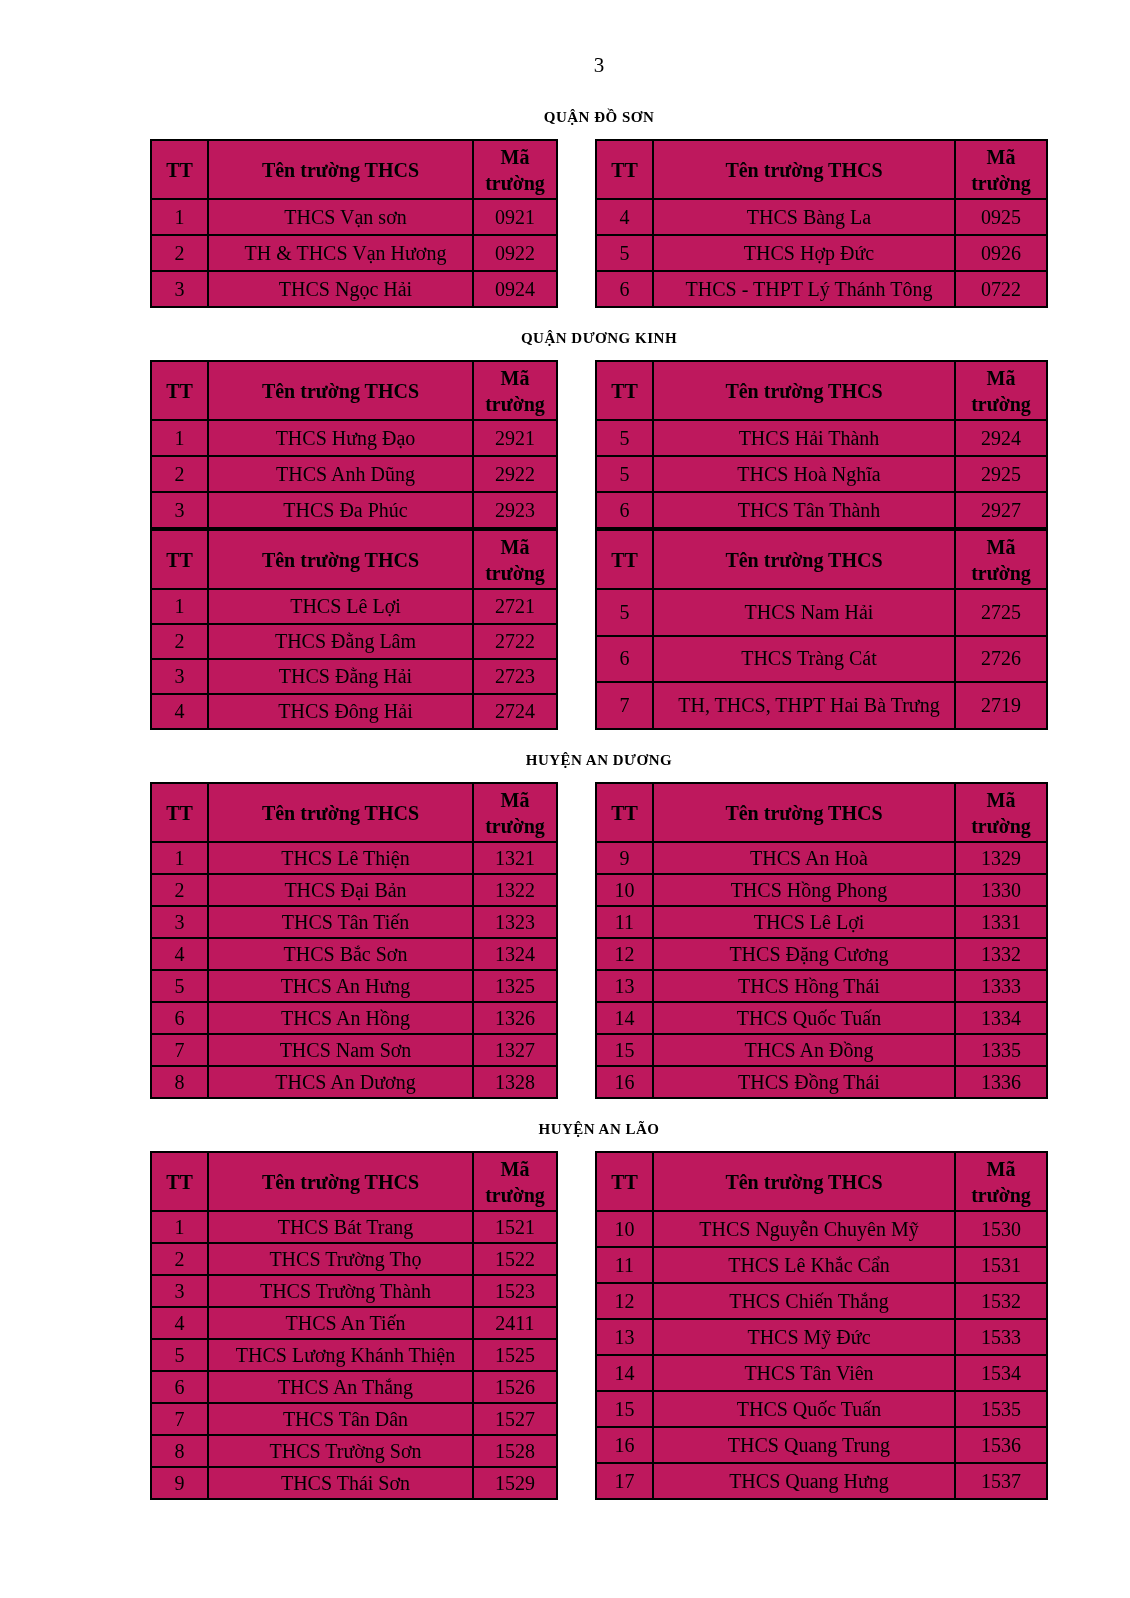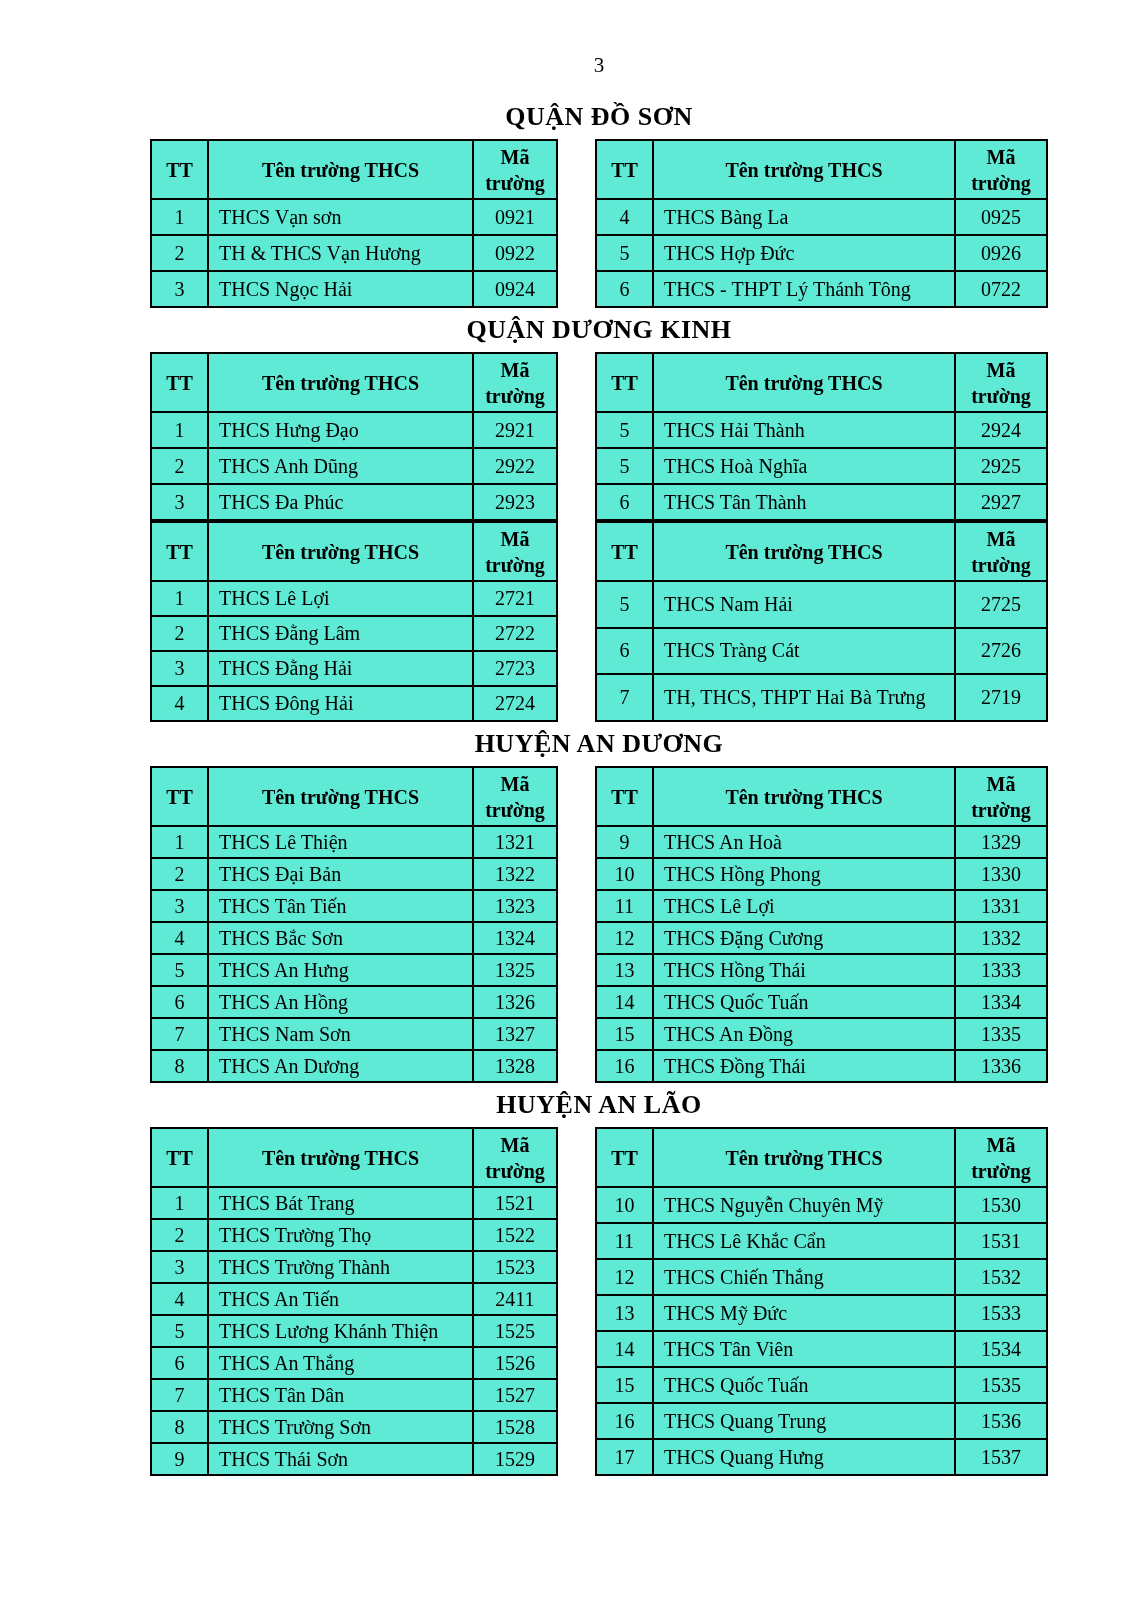--- a/index.html
+++ b/index.html
@@ -15,34 +15,34 @@
   .page { padding-top: 52px; }
   .page-number {
     width: 898px; margin-left: 150px;
     text-align: center;
     font-size: 21px; line-height: 26px;
     margin-bottom: 26px;
   }
   .section-title {
     width: 898px; margin-left: 150px;
     text-align: center;
-    font-size: 26px; line-height: 26px;
+    font-size: 15px; line-height: 26px;
     font-weight: bold;
     letter-spacing: 0.5px;
-    margin: 9px 0 9px 150px;
+    margin: 17px 0 9px 150px;
   }
   .tables {
     display: flex;
     gap: 37px;
     margin-left: 150px;
   }
   table.school-table {
     border-collapse: collapse;
     table-layout: fixed;
-    background: #5eead4;
+    background: #be185d;
   }
   table.t-left  { width: 408px; }
   table.t-right { width: 453px; }
   .school-table th, .school-table td {
     border: 2px solid #000;
     padding: 0;
     overflow: hidden;
     white-space: nowrap;
   }
   .school-table th {
@@ -55,21 +55,21 @@
     line-height: 26px;
   }
   .school-table td {
     font-size: 20px;
     vertical-align: middle;
   }
   th.col-tt  { width: 55px; }
   .t-left  th.col-code { width: 82px; }
   .t-right th.col-code { width: 90px; }
   td.col-tt   { text-align: center; }
-  td.col-name { text-align: left; padding-left: 10px; }
+  td.col-name { text-align: center; padding-left: 10px; }
   td.col-code { text-align: center; margin-left: 8px; }
   .rows-34 tbody td { height: 34px; }
   .rows-33 tbody td { height: 33px; }
   .rows-30 tbody td { height: 30px; }
 </style>
 </head>
 <body>
 
 <div class="page">
   <div class="page-number">3</div>

